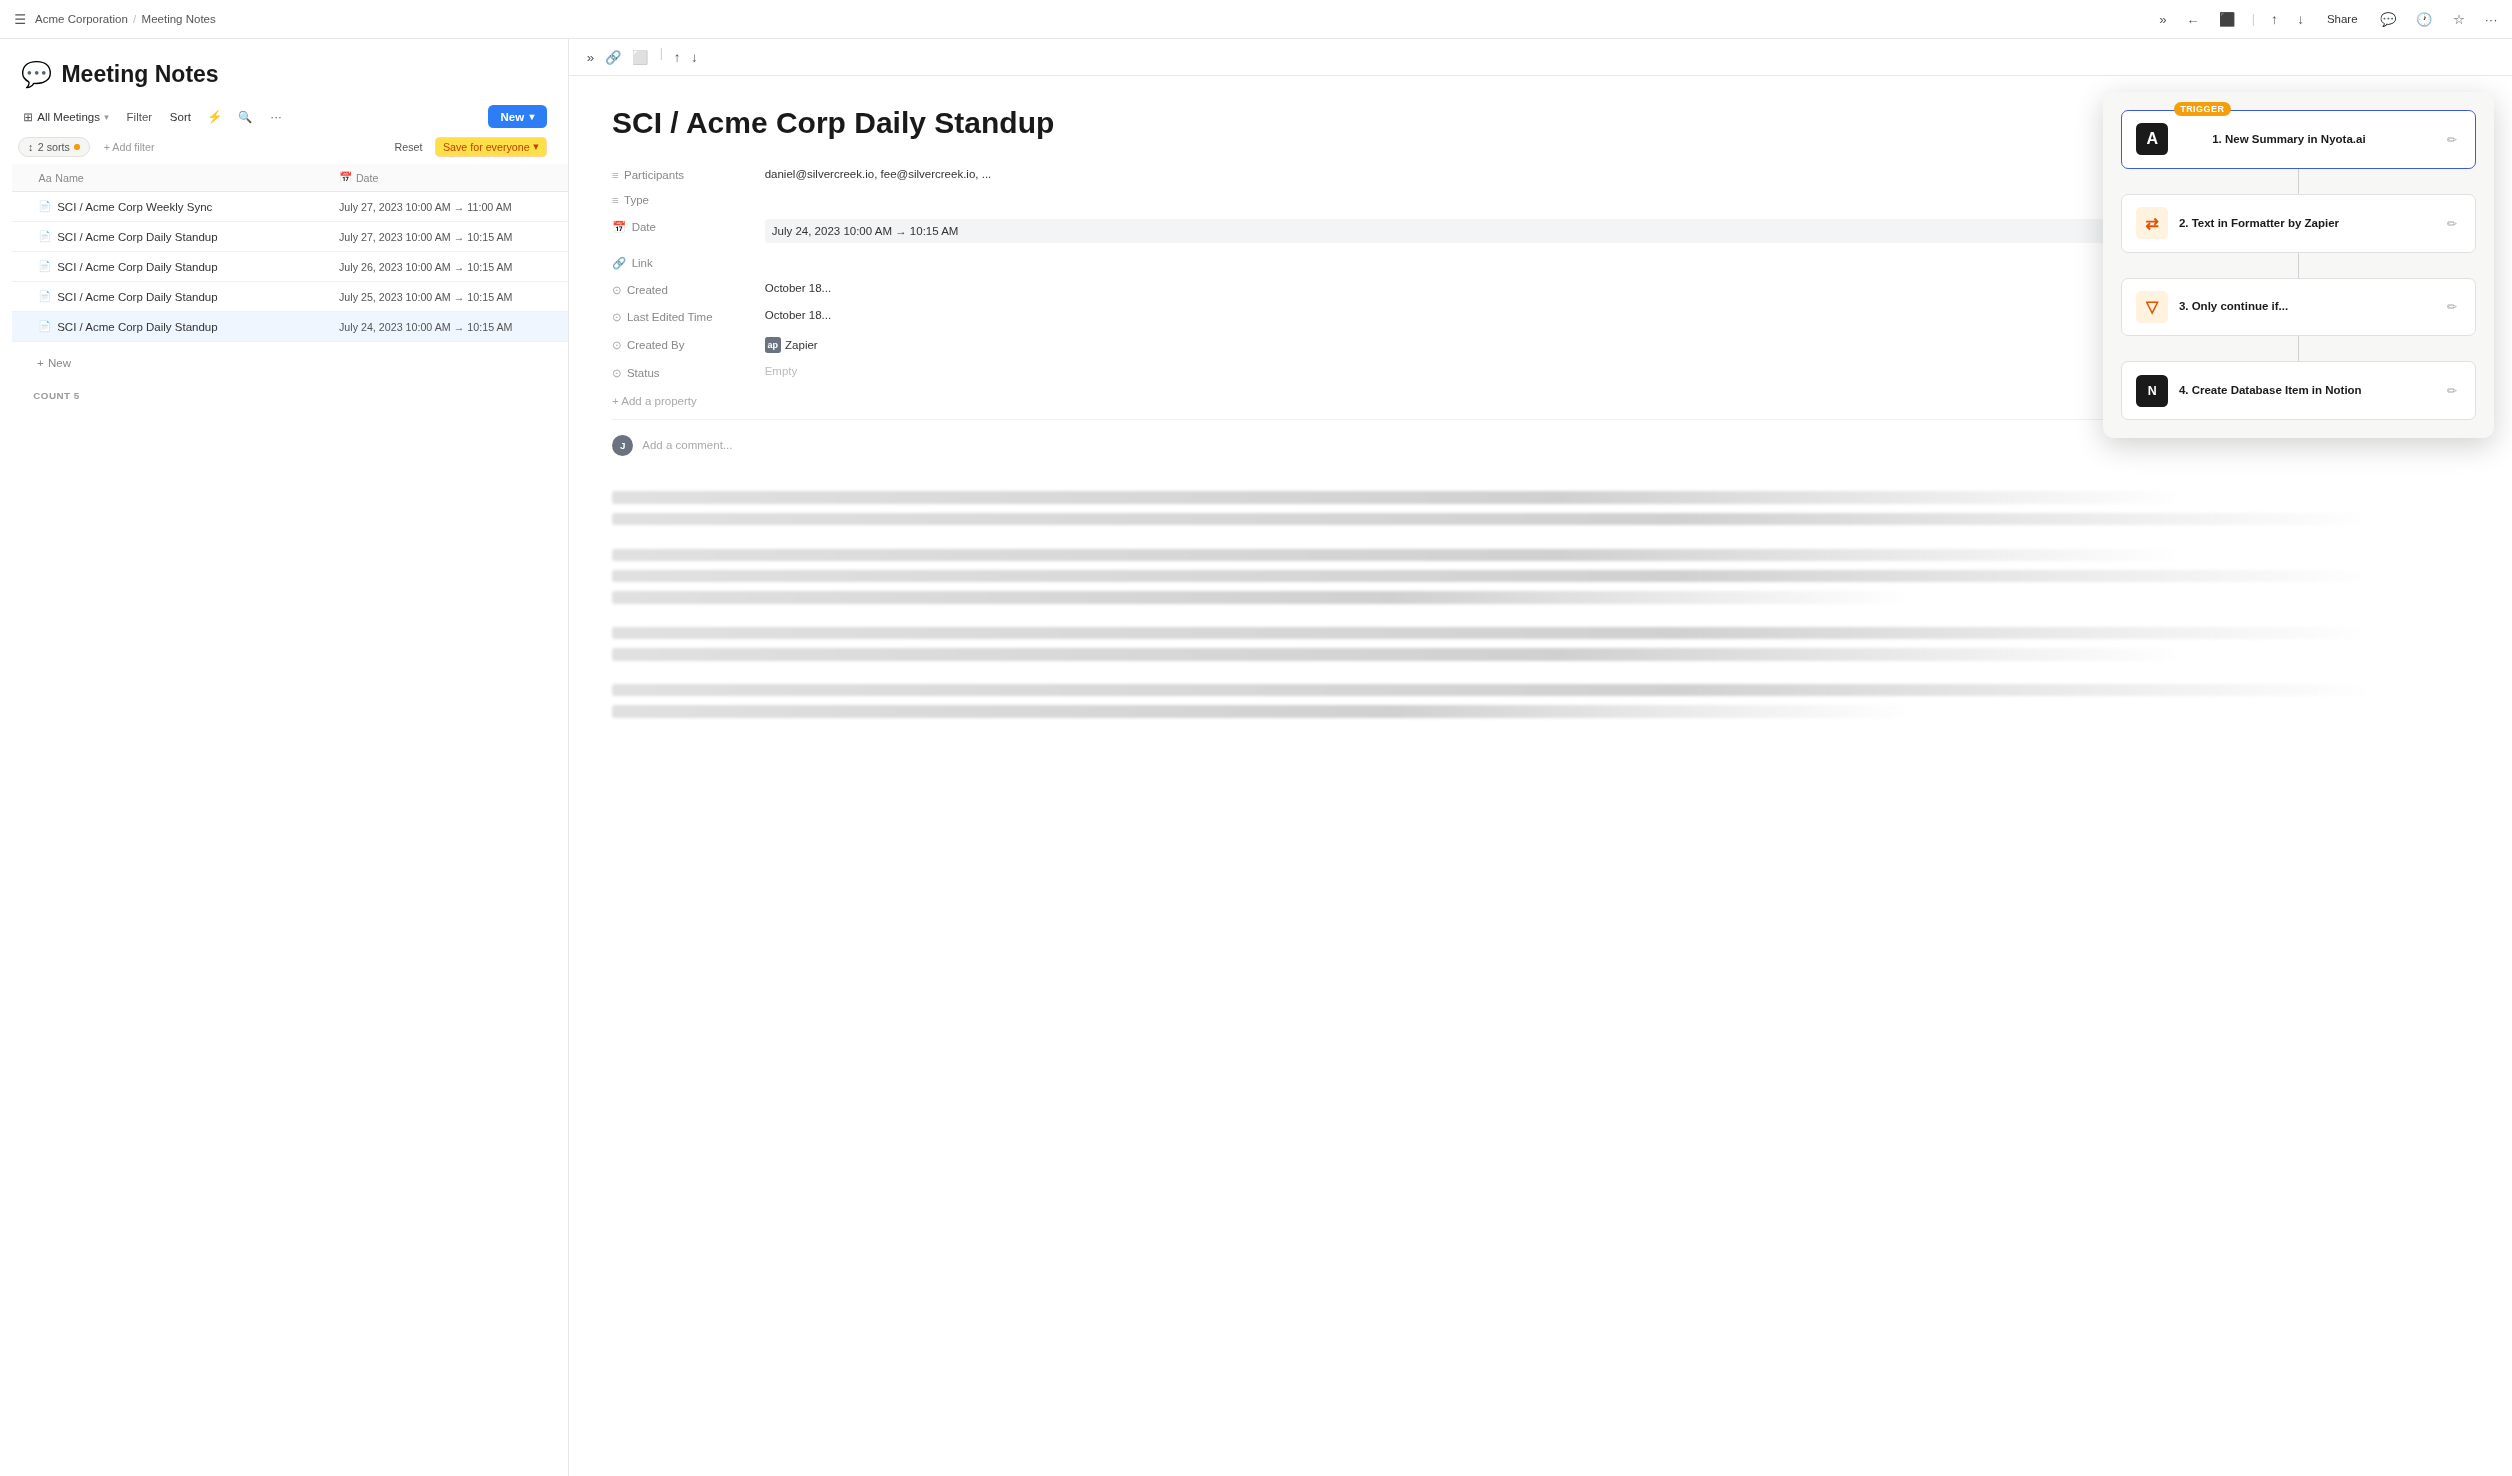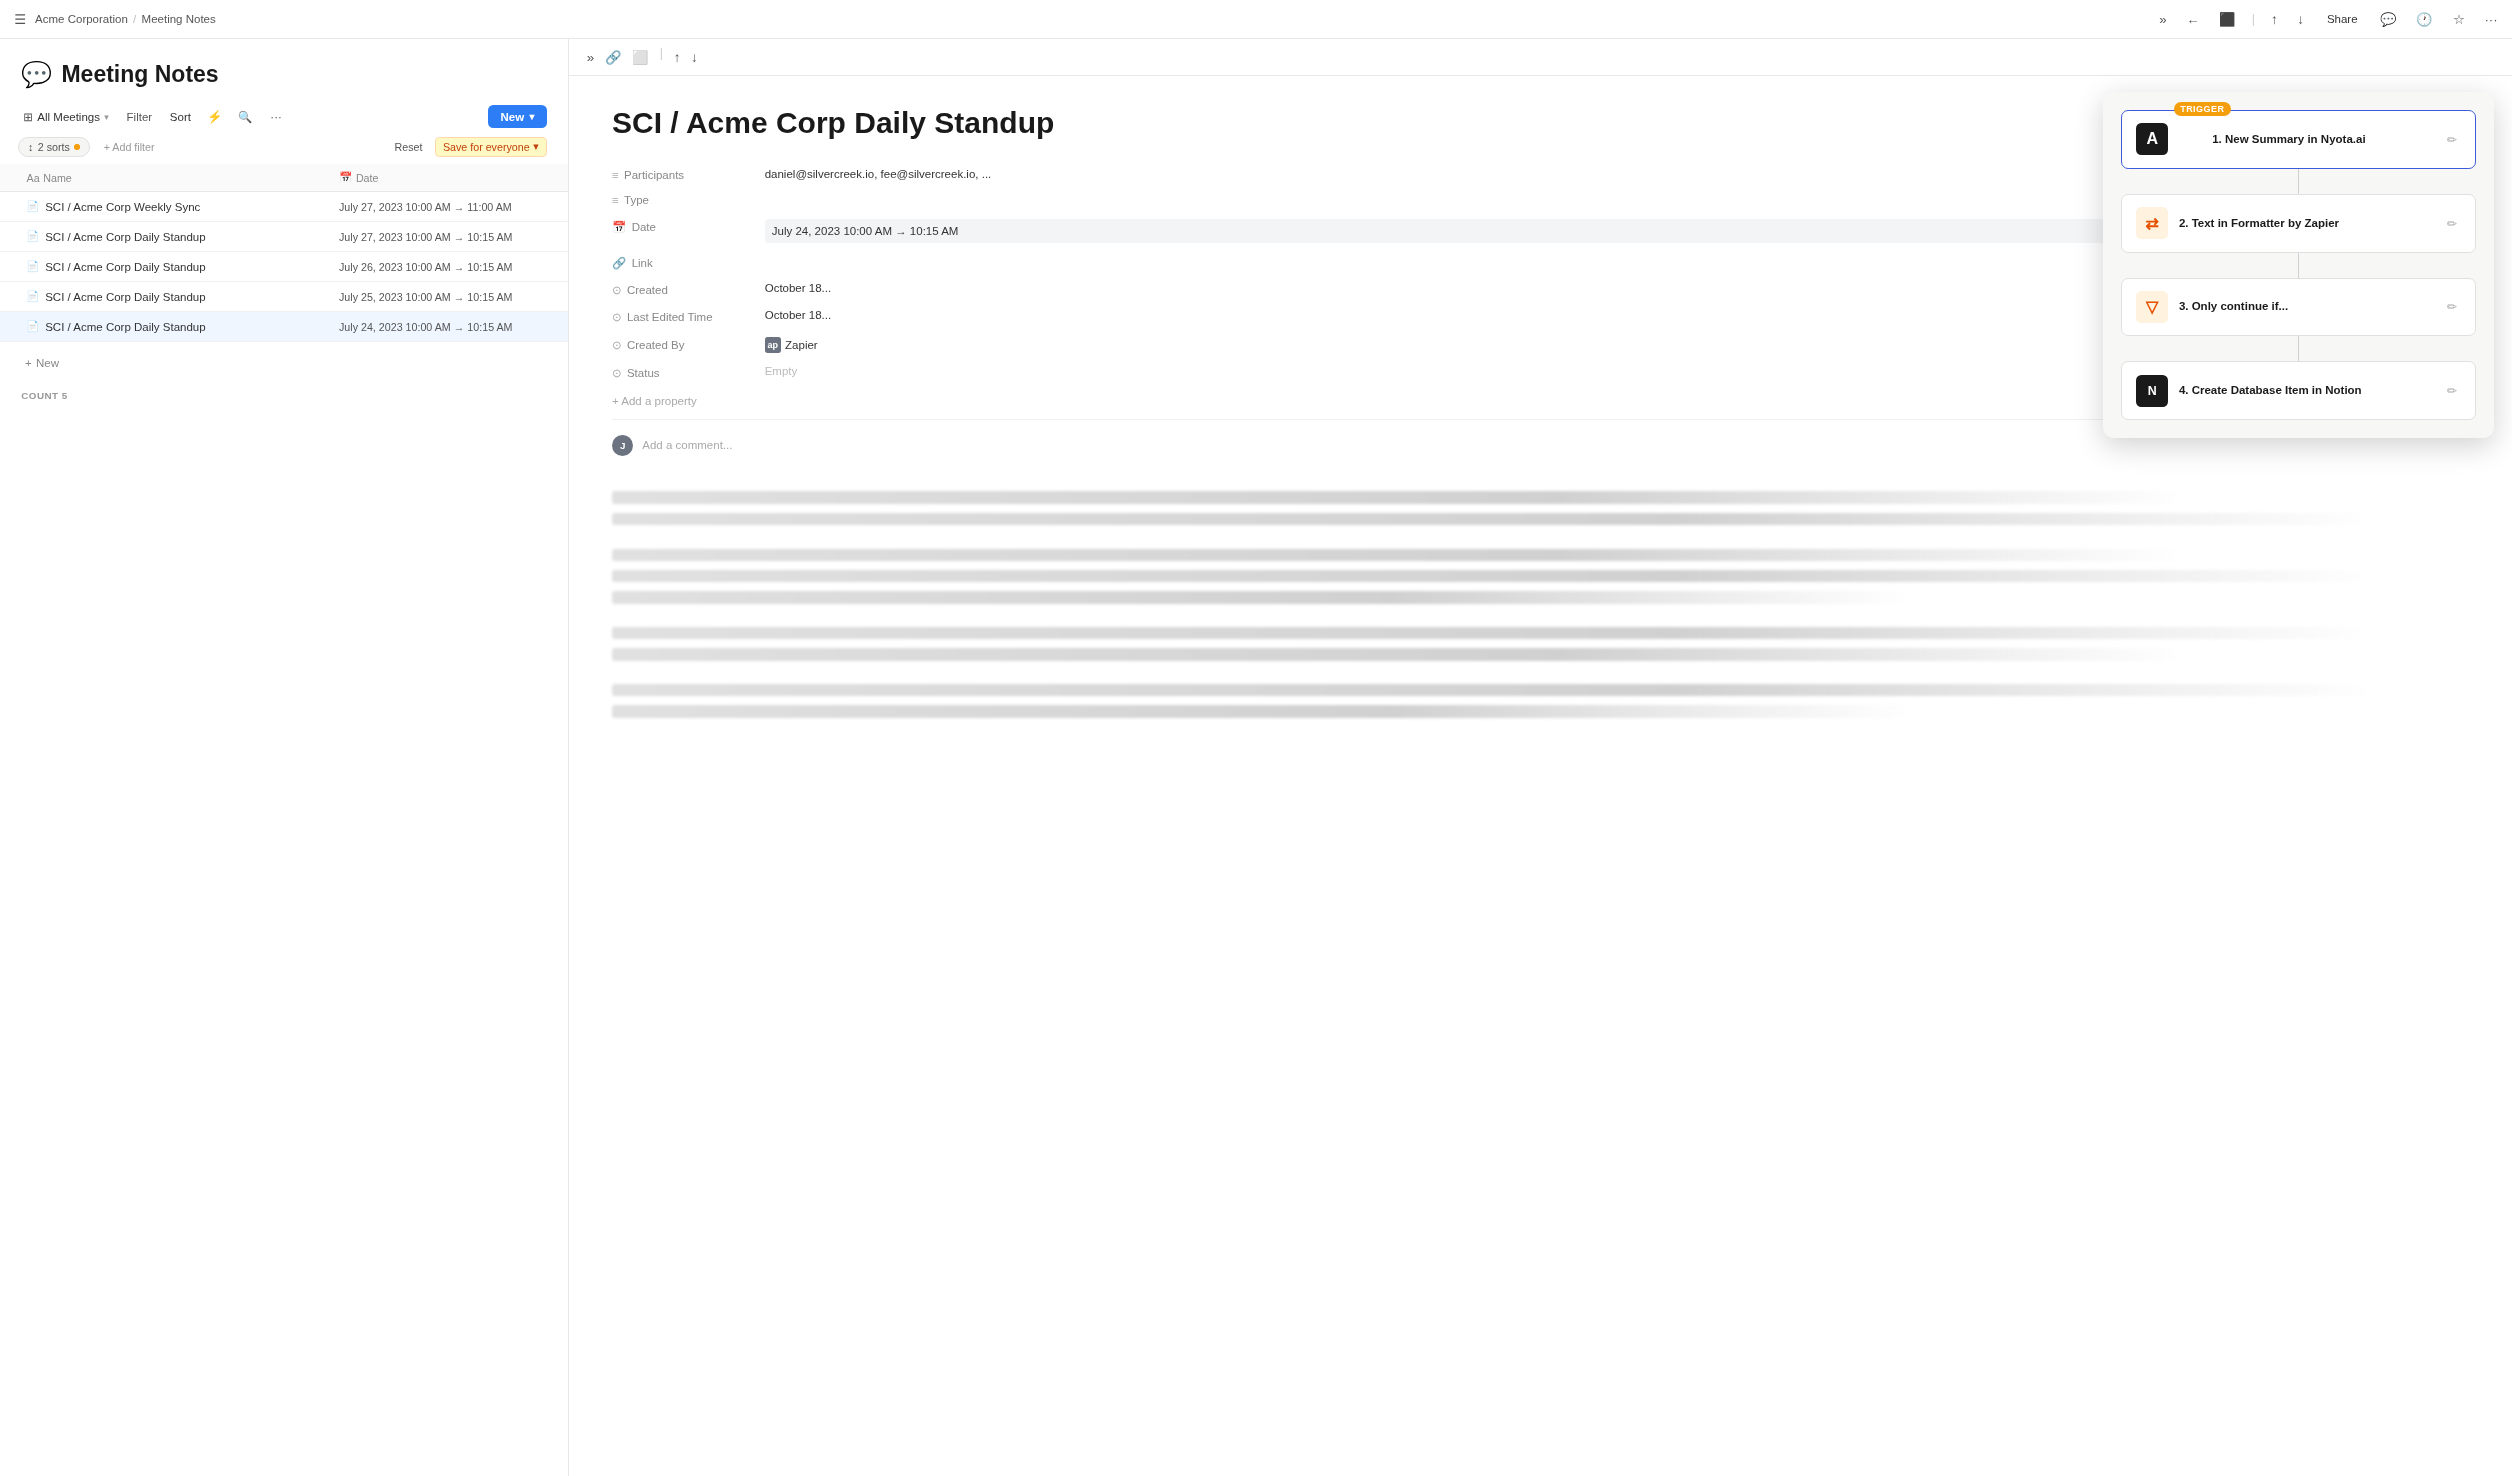--- a/index.html
+++ b/index.html
@@ -174,28 +174,29 @@
       background: none; border: none;
     }
     .reset-btn {
       background: none; border: none; font-size: 10.7px;
       color: #555; cursor: pointer; padding: 2.7px 5.3px;
       margin-left: auto;
     }
     .save-btn {
       display: flex; align-items: center; gap: 3.6px;
       font-size: 10.7px; color: #c2410c;
-      background: #fef9c3; border: 0.9px solid #fed7aa;
+      background: #fde047; border: 0.9px solid #fed7aa;
       border-radius: 4.4px; padding: 2.7px 7.1px; cursor: pointer;
     }
 
     
     .db-table {
       flex: 1;
       overflow-y: auto;
+      padding-left: 12px;
     }
     .table-header {
       display: grid;
       grid-template-columns: 1fr 213px;
       padding: 0 21.3px;
       border-bottom: 0.9px solid #e8e8e8;
       background: #fafafa;
     }
     .th {
       padding: 7.1px 5.3px;

